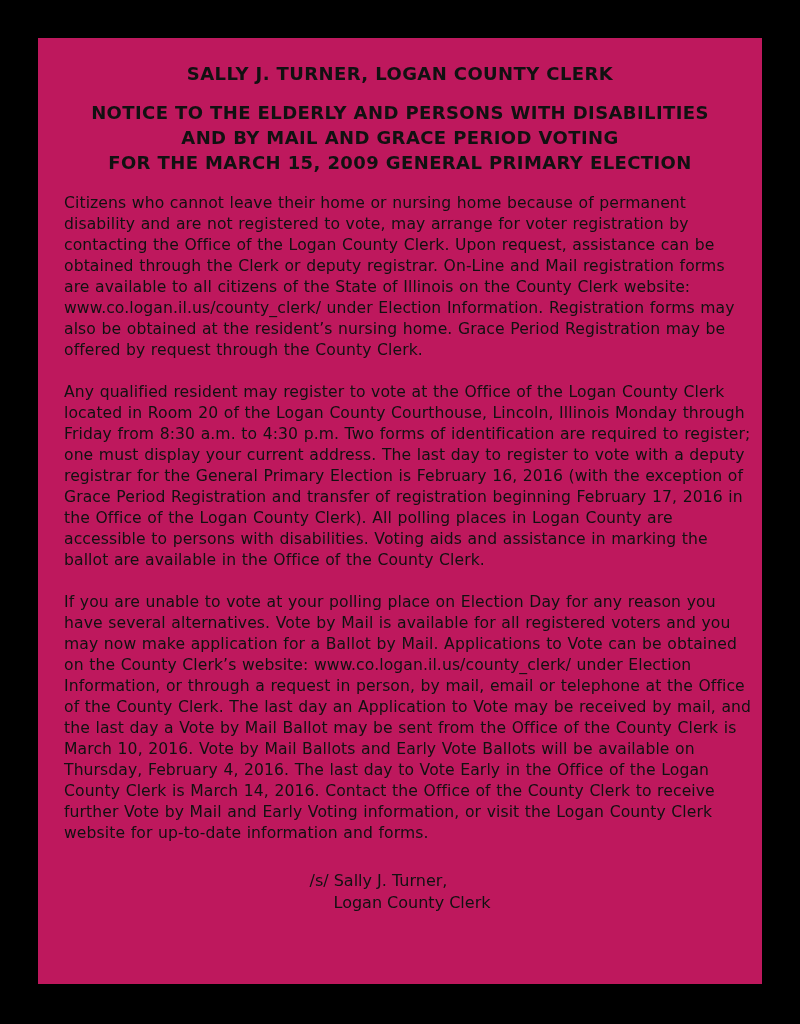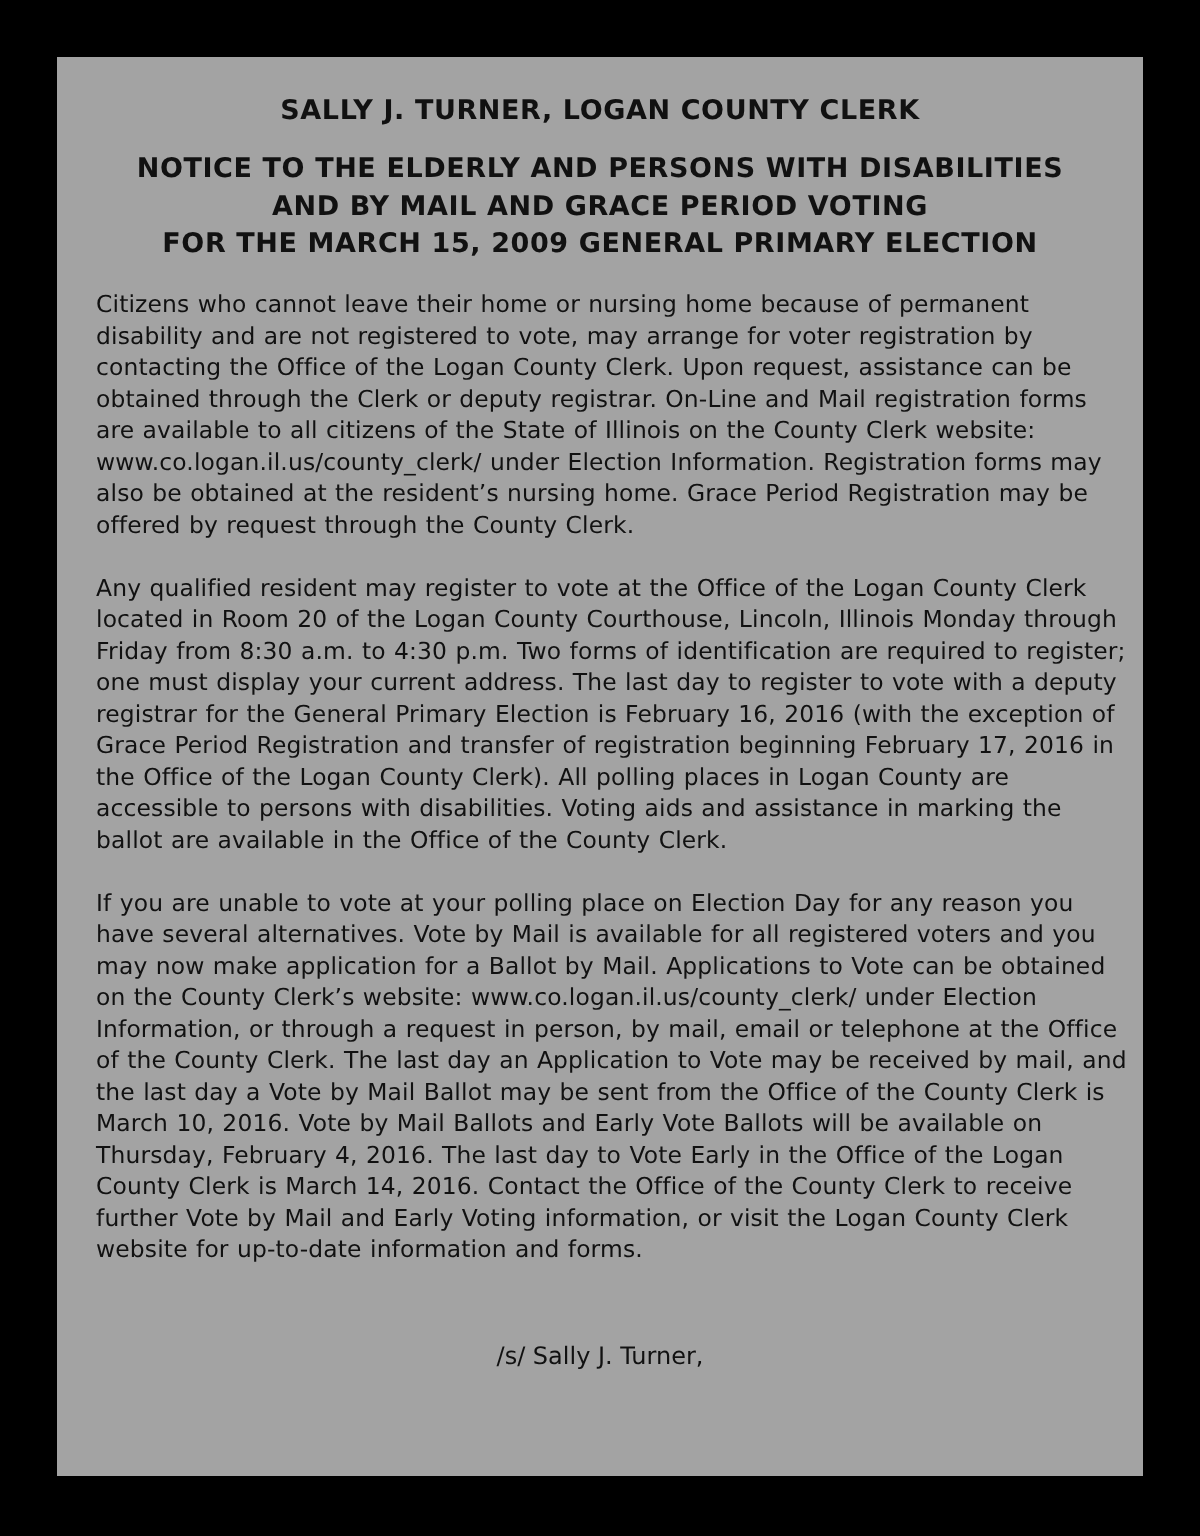--- a/index.html
+++ b/index.html
@@ -13,21 +13,21 @@
     position: relative;
     font-family: "DejaVu Sans", sans-serif;
     -webkit-font-smoothing: antialiased;
   }
   .page {
     position: absolute;
     left: 38px;
     top: 38px;
     width: 724px;
     height: 946px;
-    background: #a3a3a3;
+    background: #be185d;
     color: #111111;
     box-sizing: border-box;
     padding: 24px 10px 0 10px;
     overflow: hidden;
   }
   .clerk-title {
     text-align: center;
     font-weight: bold;
     font-size: 18px;
     letter-spacing: 0.4px;
@@ -52,21 +52,20 @@
   }
   .signature-wrap {
     text-align: center;
     margin-top: 26px;
   }
   .signature {
     display: inline-block;
     text-align: left;
     font-size: 16px;
     line-height: 22px;
-    margin-top: 23px;
   }
   .signature .line2 {
     padding-left: 24px;
   }
 </style>
 </head>
 <body>
 
 <div class="page">
 
@@ -81,16 +80,17 @@
   <p class="para">Citizens who cannot leave their home or nursing home because of permanent disability and are not registered to vote, may arrange for voter registration by contacting the Office of the Logan County Clerk.  Upon request, assistance can be obtained through the Clerk or deputy registrar. On-Line and Mail registration forms are available to all citizens of the State of Illinois on the County Clerk website: www.co.logan.il.us/county_clerk/ under Election Information. Registration forms may also be obtained at the resident’s nursing home. Grace Period Registration may be offered by request through the County Clerk.</p>
 
   <p class="para">Any qualified resident may register to vote at the Office of the Logan County Clerk located in Room 20 of the Logan County Courthouse, Lincoln, Illinois Monday through Friday from 8:30 a.m. to 4:30 p.m.  Two forms of identification are required to register; one must display your current address. The last day to register to vote with a deputy registrar for the General Primary Election is February 16, 2016 (with the exception of Grace Period Registration and transfer of registration beginning February 17, 2016 in the Office of the Logan County Clerk). All polling places in Logan County are accessible to persons with disabilities. Voting aids and assistance in marking the ballot are available in the Office of the County Clerk.</p>
 
   <p class="para">If you are unable to vote at your polling place on Election Day for any reason you have several alternatives.  Vote by Mail is available for all registered voters and you may now make application for a Ballot by Mail.  Applications to Vote can be obtained on the County Clerk’s website: www.co.logan.il.us/county_clerk/ under Election Information, or through a request in person, by mail, email or telephone at the Office of the County Clerk.  The last day an Application to Vote may be received by mail, and the last day a Vote by Mail Ballot may be sent from the Office of the County Clerk is March 10, 2016.  Vote by Mail Ballots and Early Vote Ballots will be available on Thursday, February 4, 2016. The last day to Vote Early in the Office of the Logan County Clerk is March 14, 2016.  Contact the Office of the County Clerk to receive further Vote by Mail and Early Voting information, or visit the Logan County Clerk website for up-to-date information and forms.</p>
 
 
   <div class="signature-wrap">
     <div class="signature">
       <div class="line1">/s/ Sally J. Turner,</div>
+      <div class="line2">Logan County Clerk</div>
     </div>
   </div>
 
 </div>
 
 </body></html>

